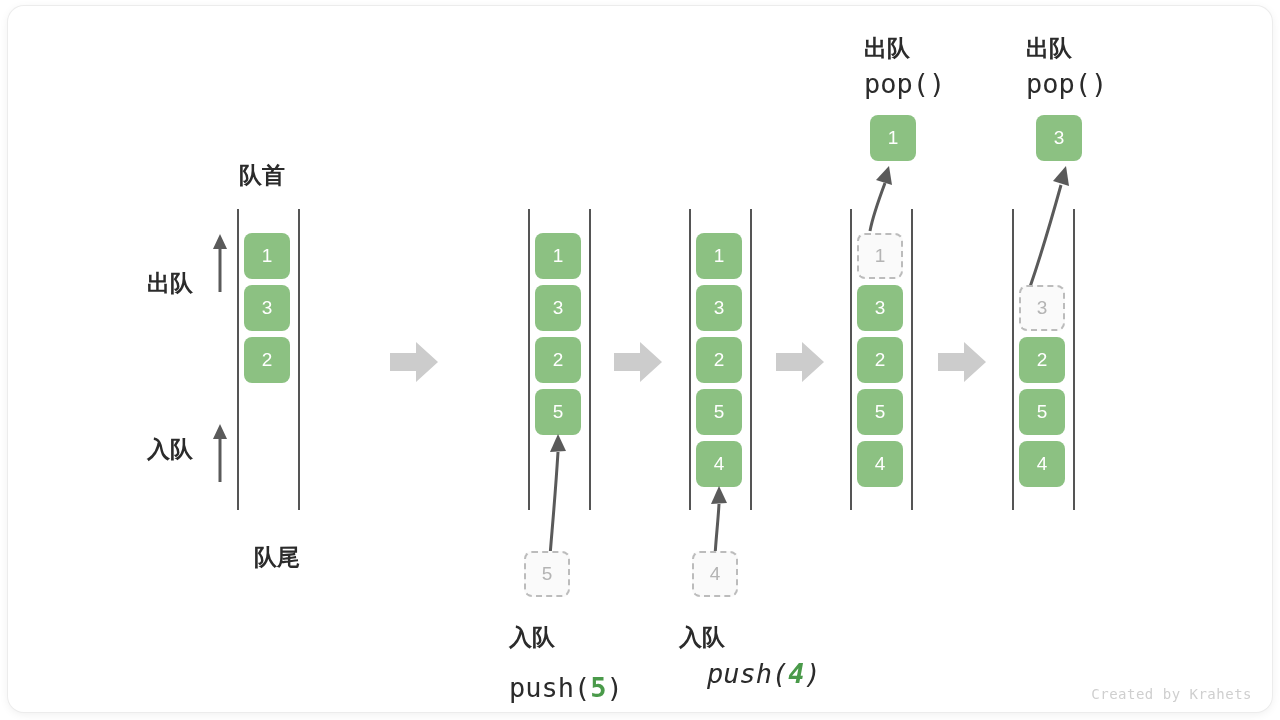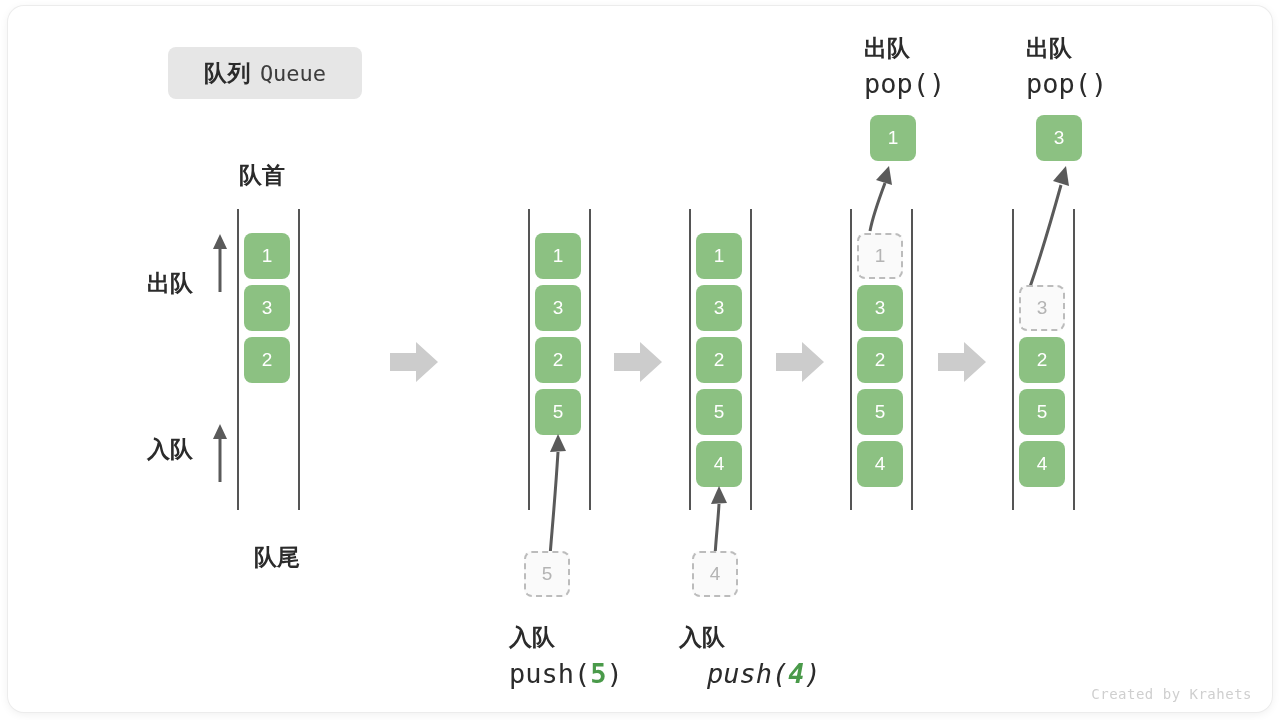--- a/index.html
+++ b/index.html
@@ -118,24 +118,20 @@
     letter-spacing: 0.5px;
     text-align: center;
   }
 </style>
 </head>
 <body>
 
 <div id="stage">
   <div id="card"></div>
 
-  <div class="title-chip">
-    <span class="title-cn">队列</span>
-    <span class="title-en">Queue</span>
-  </div>
 
   <div class="lbl-cn" style="left:239px; top:160px;">队首</div>
   <div class="lbl-cn" style="left:239px; top:542px;padding-left:15px;">队尾</div>
 
   <div class="rail" style="left:237px; top:209px; height:301px;"></div>
   <div class="rail" style="left:298px; top:209px; height:301px;"></div>
 
   <div class="cell" style="left:244px; top:233px;">1</div>
   <div class="cell" style="left:244px; top:285px;">3</div>
   <div class="cell" style="left:244px; top:337px;">2</div>
@@ -164,21 +160,21 @@
   <div class="cell" style="left:535px; top:337px;">2</div>
   <div class="cell" style="left:535px; top:389px;">5</div>
 
   <svg class="curve" style="left:505px; top:430px;" width="90" height="130" viewBox="0 0 90 130">
     <path d="M 45 126 C 47 100, 50 70, 53 22" stroke="#5a5a5a" stroke-width="3" fill="none"></path>
     <polygon points="53,4 45,22 61,21" fill="#5a5a5a"></polygon>
   </svg>
 
   <div class="cell ghost" style="left:524px; top:551px;">5</div>
   <div class="lbl-cn" style="left:509px; top:622px;">入队</div>
-  <div class="lbl-mono" style="left:509px; top:658px;"><span>push(</span><span class="hl">5</span><span>)</span></div>
+  <div class="lbl-mono" style="left:509px; top:672px;"><span>push(</span><span class="hl">5</span><span>)</span></div>
 
   <svg class="steparrow" style="left:614px; top:340px;" width="50" height="44" viewBox="0 0 50 44">
     <polygon points="0,13 26,13 26,2 48,22 26,42 26,31 0,31" fill="#cccccc"></polygon>
   </svg>
 
   <div class="rail" style="left:689px; top:209px; height:301px;"></div>
   <div class="rail" style="left:750px; top:209px; height:301px;"></div>
 
   <div class="cell" style="left:696px; top:233px;">1</div>
   <div class="cell" style="left:696px; top:285px;">3</div>

